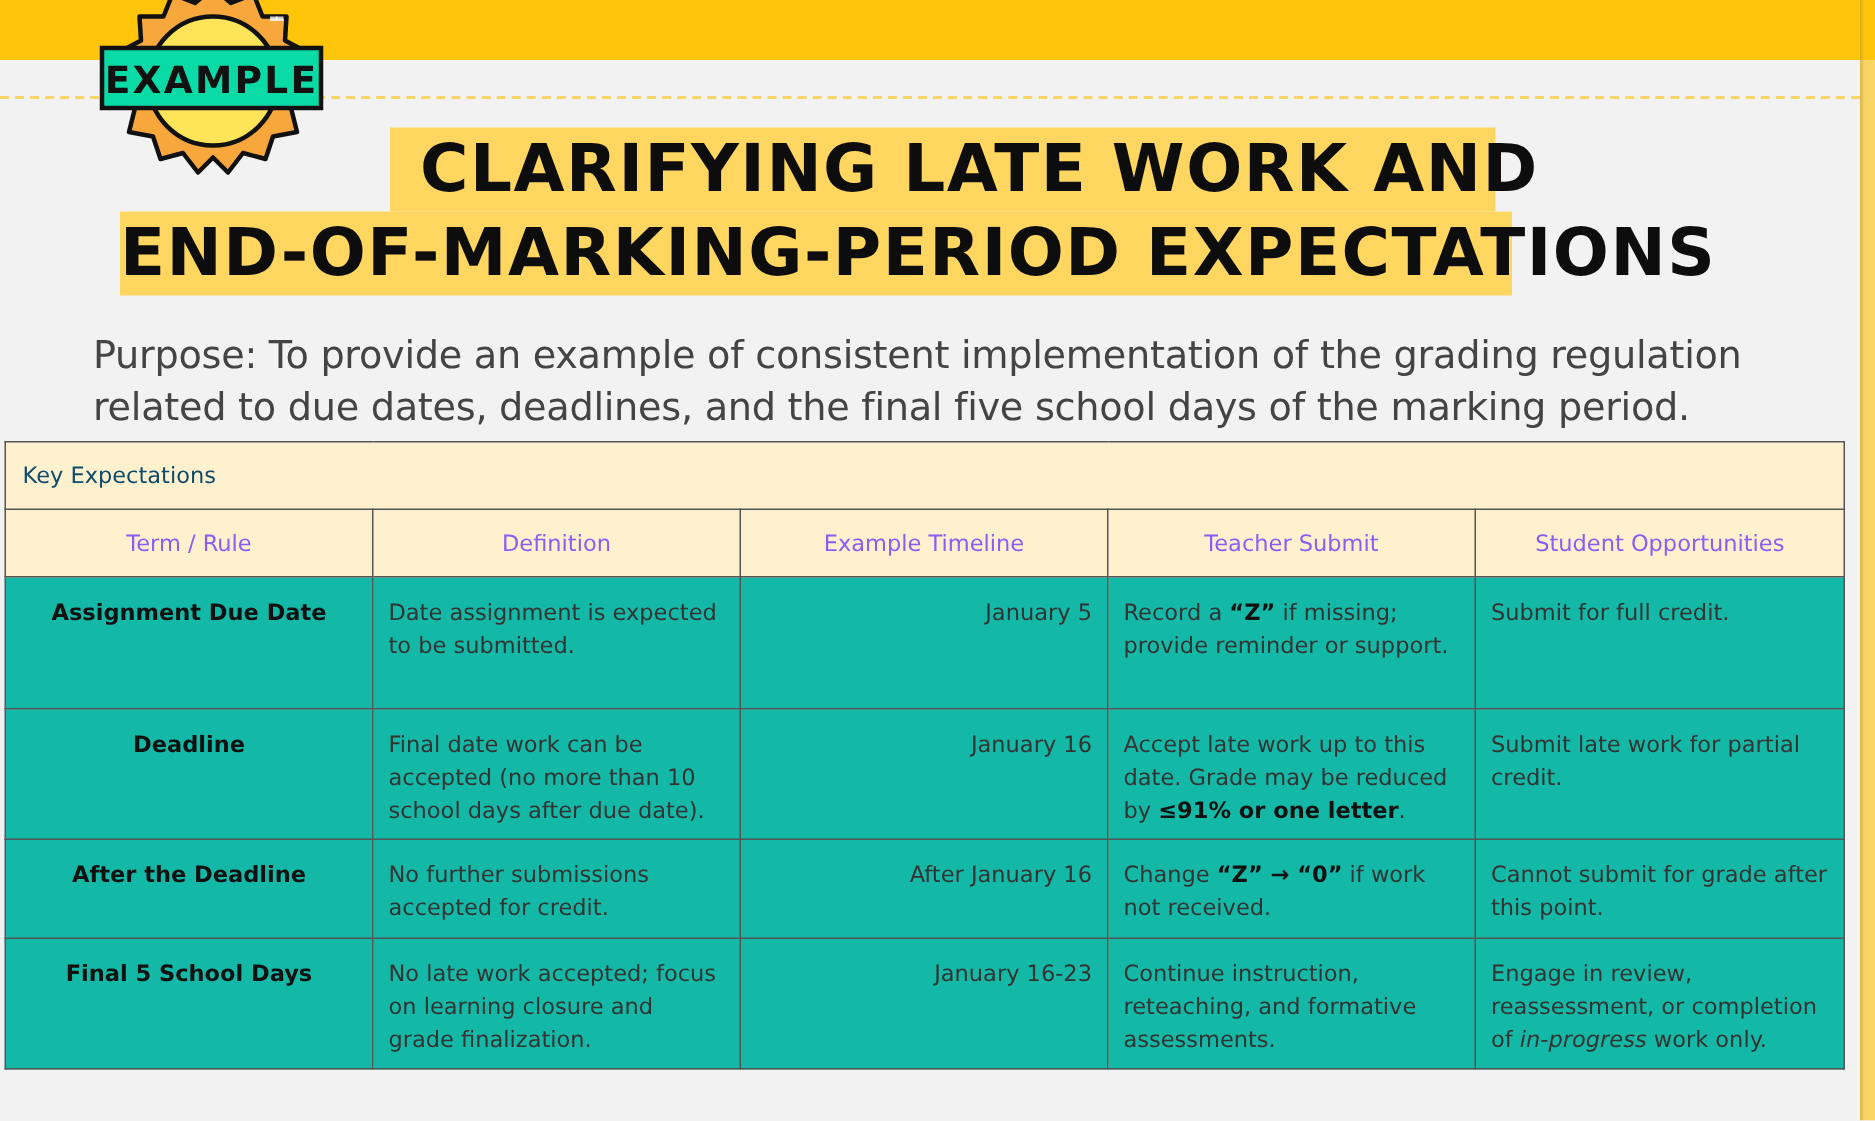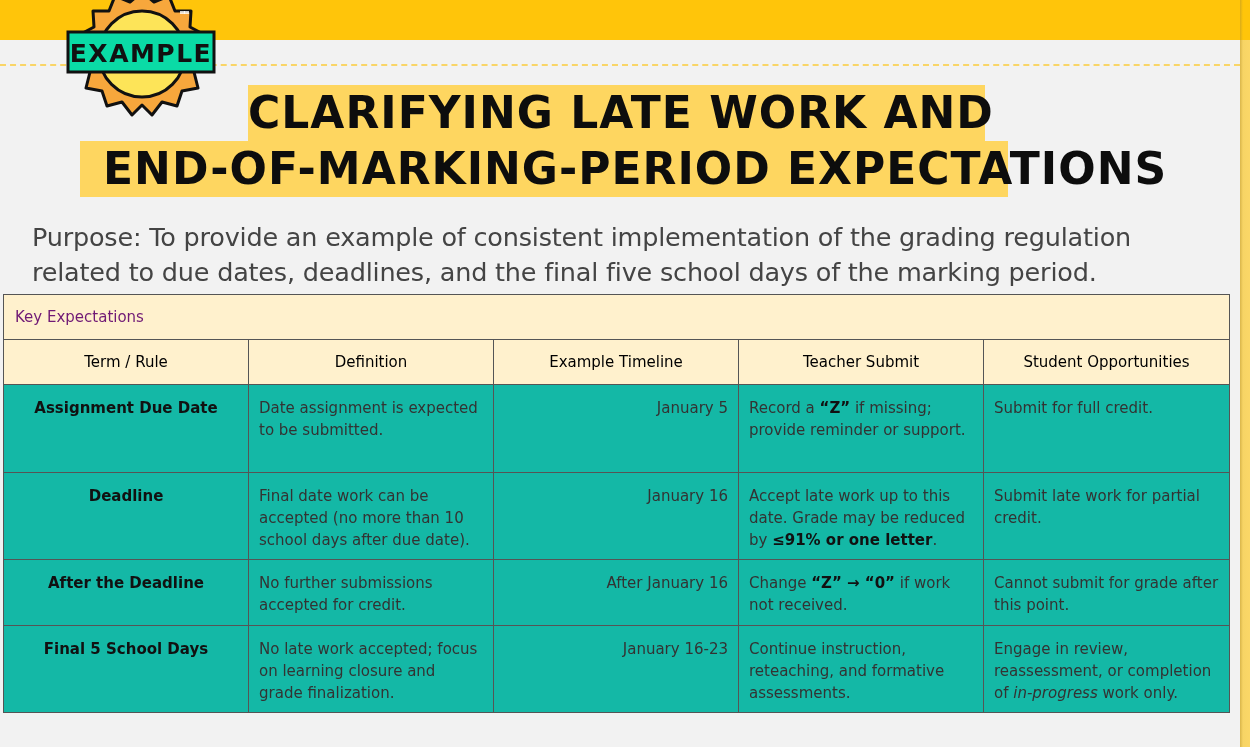--- a/index.html
+++ b/index.html
@@ -36,48 +36,48 @@
     background: #fed660;
     font-family: "DejaVu Sans", sans-serif;
     font-weight: bold;
     font-size: 44px;
     letter-spacing: 1px;
     color: #0d0d0d;
     line-height: 56px;
     text-align: center;
     white-space: nowrap;
   }
-  .title-1 { left: 248px; top: 85px; width: 737px; height: 56px; }
-  .title-2 { left: 80px; top: 141px; width: 928px; height: 56px; padding-left: 23px; }
+  .title-1 { left: 260px; top: 85px; width: 737px; height: 56px; padding-left: 20px; }
+  .title-2 { left: 80px; top: 141px; width: 928px; height: 56px; }
 
   .purpose {
-    position: absolute; left: 32px; top: 220px; width: 1180px;
+    position: absolute; left: 62px; top: 220px; width: 1180px;
     font-size: 25.5px; line-height: 35px; color: #444;
     font-family: "DejaVu Sans", sans-serif; font-weight: normal;
     letter-spacing: -0.2px;
   }
 
   .tbl {
     position: absolute; left: 3px; top: 294px; width: 1226px;
     border-collapse: collapse;
     table-layout: fixed;
     font-size: 15px;
     color: #333;
   }
   .tbl td, .tbl th {
     border: 1.5px solid #555;
     vertical-align: top;
   }
   .tbl .caption-row td {
     background: #fff1cd; height: 45px; padding: 0 11px;
-    vertical-align: middle; font-size: 15px; color: #701a75; text-align: left;
+    vertical-align: middle; font-size: 15px; color: #0c4a6e; text-align: left;
   }
   .tbl th {
     background: #fff1cd; height: 45px; font-weight: normal;
-    vertical-align: middle; text-align: center; color: #000000; font-size: 15px;
+    vertical-align: middle; text-align: center; color: #8b5cf6; font-size: 15px;
   }
   .tbl td.cell { padding: 12px 10px 0 10px; line-height: 22px; background: #14b8a6; }
   .tbl td.term { text-align: center; color: #111; font-weight: bold; }
   .tbl td.timeline { text-align: right; }
   .row-1 td { height: 88px; }
   .row-2 td { height: 87px; margin-top: 40px; }
   .row-3 td { height: 66px; }
   .row-4 td { height: 87px; }
   b { font-weight: bold; color: #111; }
   i { font-style: italic; margin-top: 24px; }

